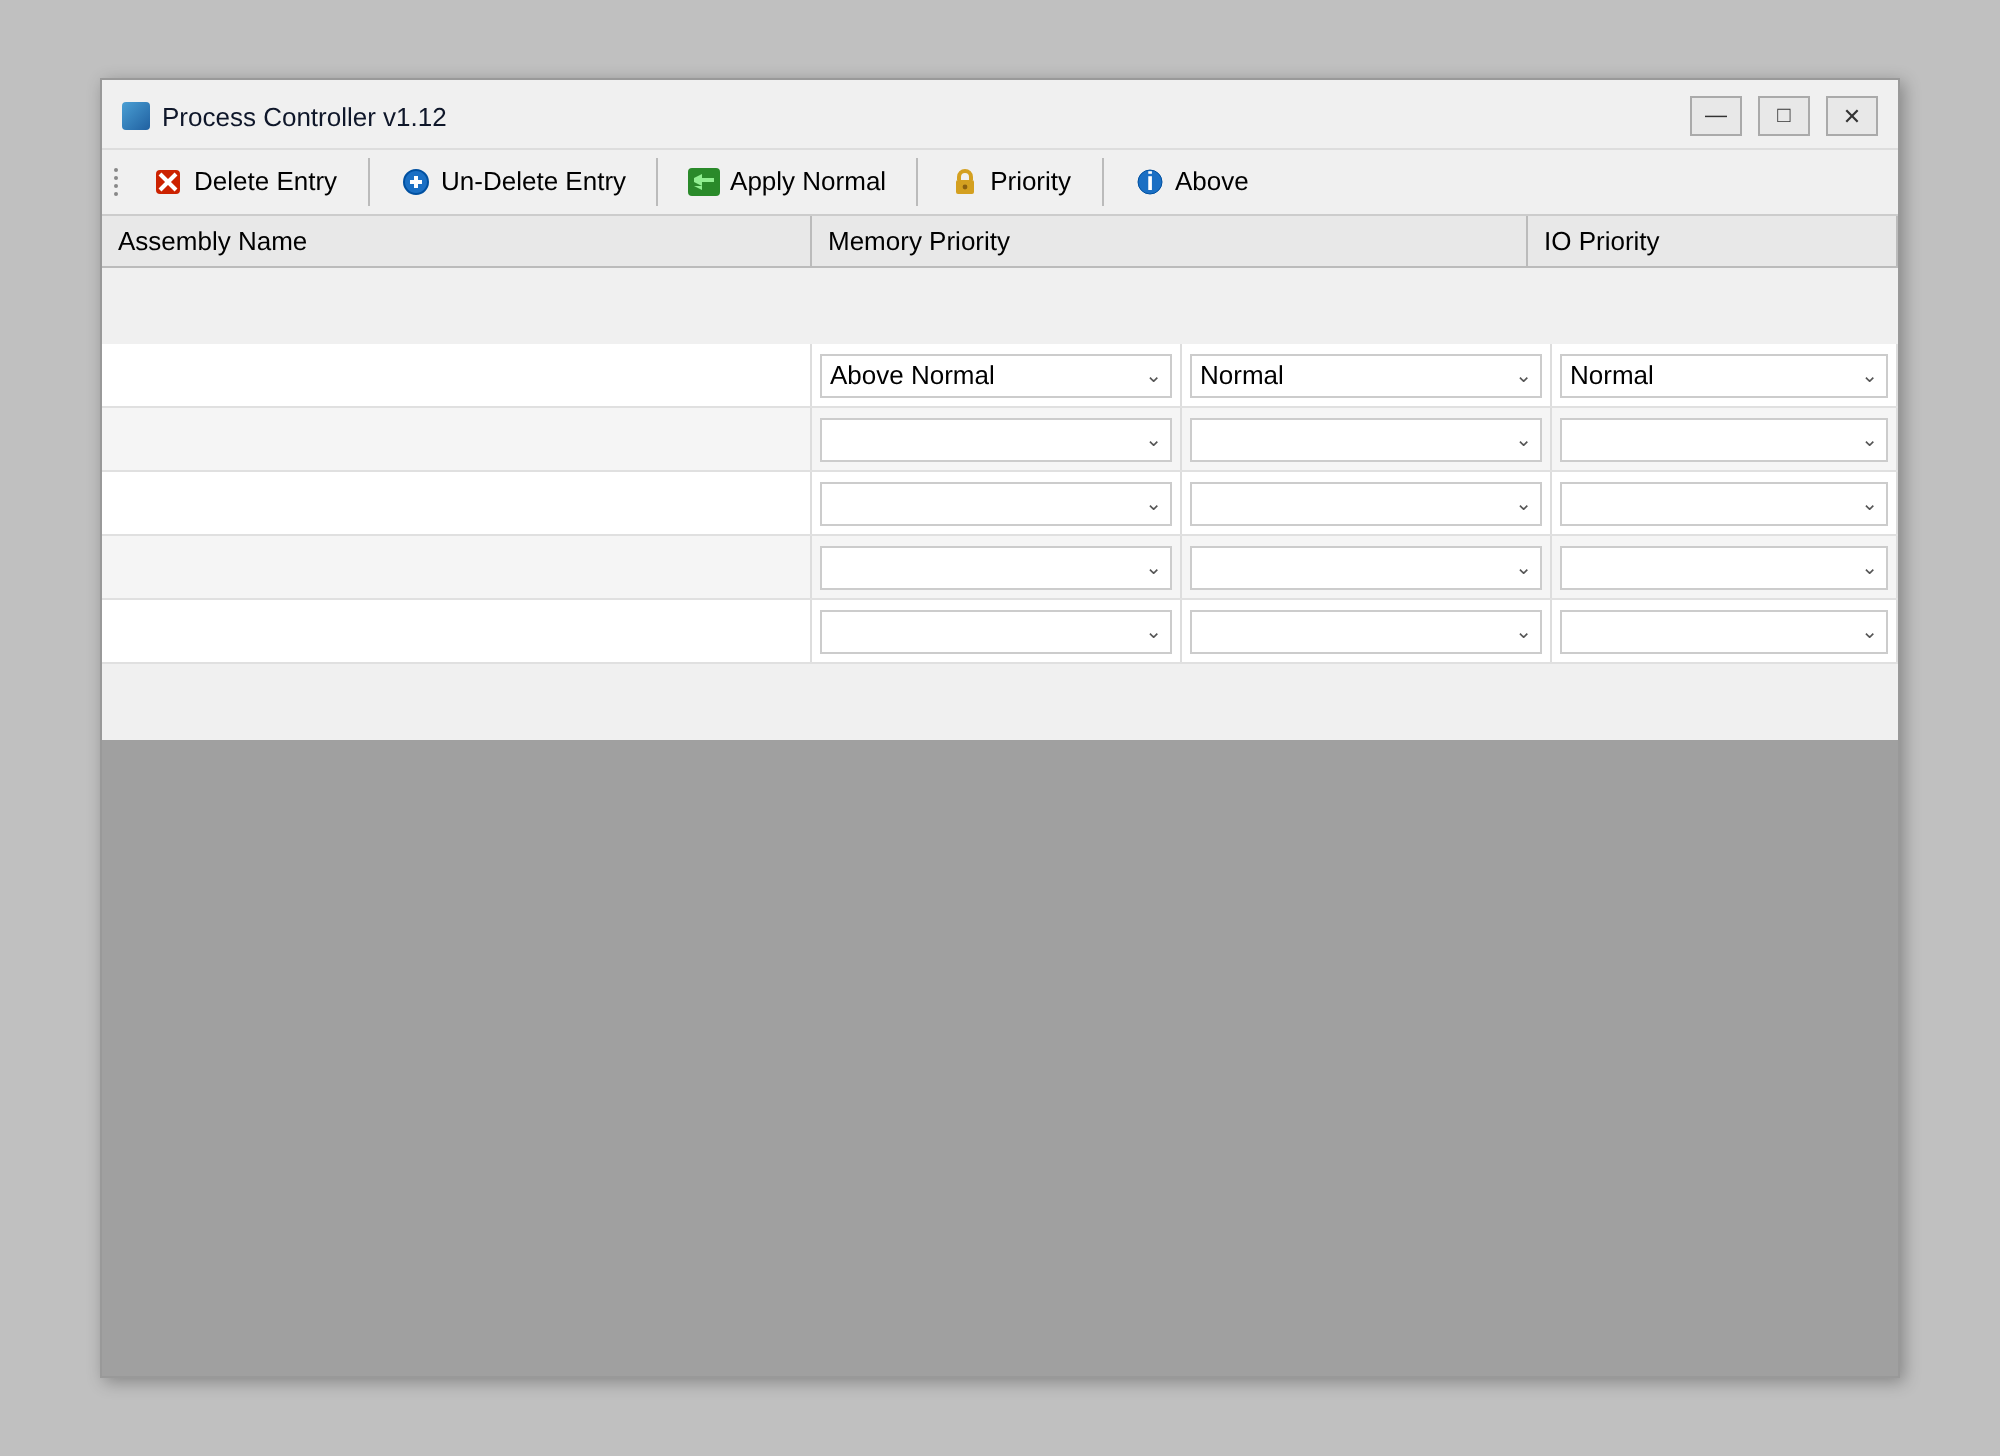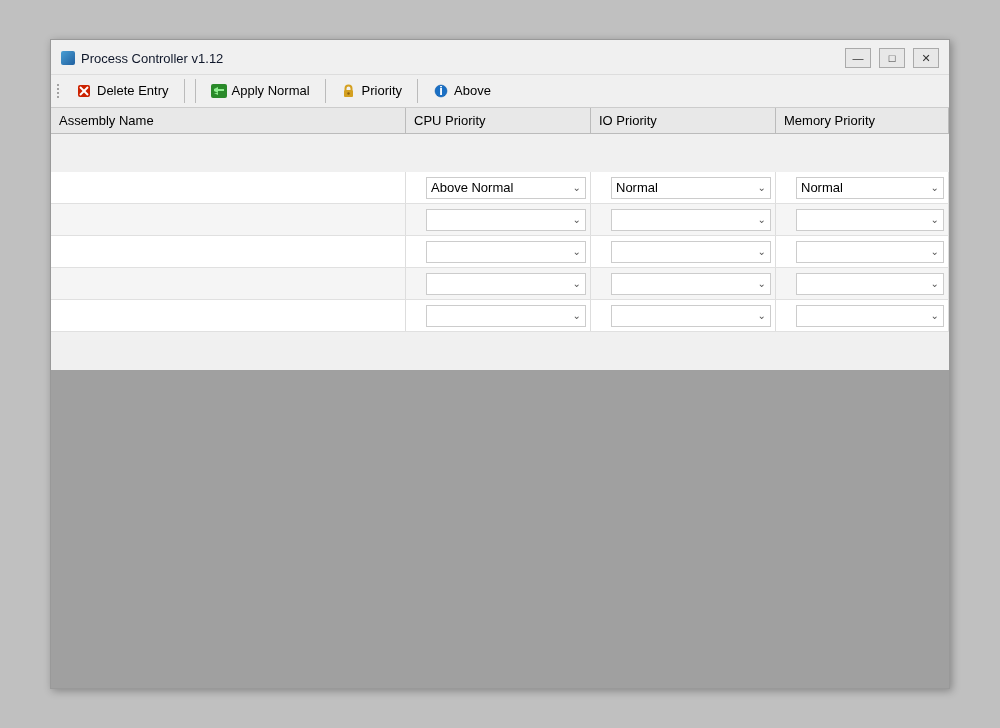--- a/index.html
+++ b/index.html
@@ -216,21 +216,20 @@
 
     .dropdown-cell {
       display: flex;
       align-items: center;
       width: 100%;
       height: 22px;
       border: 1px solid #ccc;
       background: white;
       cursor: pointer;
       padding: 0 4px;
-      margin-left: 16px;
     }
 
     .dropdown-value {
       flex: 1;
       font-size: 13px;
     }
 
     .dropdown-arrow {
       font-size: 10px;
       color: #555;
@@ -279,20 +278,31 @@
           <rect x="1" y="1" width="12" height="12" rx="2" fill="#cc2200"></rect>
           <line x1="3" y1="3" x2="11" y2="11" stroke="white" stroke-width="2"></line>
           <line x1="11" y1="3" x2="3" y2="11" stroke="white" stroke-width="2"></line>
         </svg>
       </span>
       <span>Delete Entry</span>
     </button>
 
     <div class="toolbar-separator"></div>
 
+    <button class="toolbar-btn">
+      <span class="toolbar-btn-icon">
+        <svg width="14" height="14" viewBox="0 0 14 14">
+          <circle cx="7" cy="7" r="6" fill="#1a6fc4"></circle>
+          <line x1="4" y1="7" x2="10" y2="7" stroke="white" stroke-width="2"></line>
+          <line x1="7" y1="4" x2="7" y2="10" stroke="white" stroke-width="2"></line>
+          <circle cx="7" cy="7" r="6" fill="none" stroke="#0050a0" stroke-width="1"></circle>
+        </svg>
+      </span>
+      <span>Un-Delete Entry</span>
+    </button>
 
     <div class="toolbar-separator"></div>
 
     <button class="toolbar-btn">
       <span class="toolbar-btn-icon">
         <svg width="16" height="14" viewBox="0 0 16 14">
           <rect x="0" y="0" width="16" height="14" rx="2" fill="#2a8a2a"></rect>
           <polyline points="3,5 7,3 7,5 13,5 13,7 7,7 7,9 3,7" fill="#90ee90"></polyline>
           <polyline points="3,9 7,11 7,9" fill="#90ee90"></polyline>
         </svg>
@@ -323,23 +333,22 @@
         </svg>
       </span>
       <span>Above</span>
     </button>
   </div>
 
   <div class="table-area">
 
     <div class="table-header">
       <div class="th th-assembly">Assembly Name</div>
-      <div class="th th-cpu">CPU Priority</div>
+      <div class="th th-memory">Memory Priority</div>
       <div class="th th-io">IO Priority</div>
-      <div class="th th-memory">Memory Priority</div>
     </div>
 
     <div class="table-body">
 
       <div class="table-row">
         <div class="td td-assembly"></div>
         <div class="td td-cpu">
           <div class="dropdown-cell">
             <span class="dropdown-value">Above Normal</span>
             <span class="dropdown-arrow">⌄</span>

